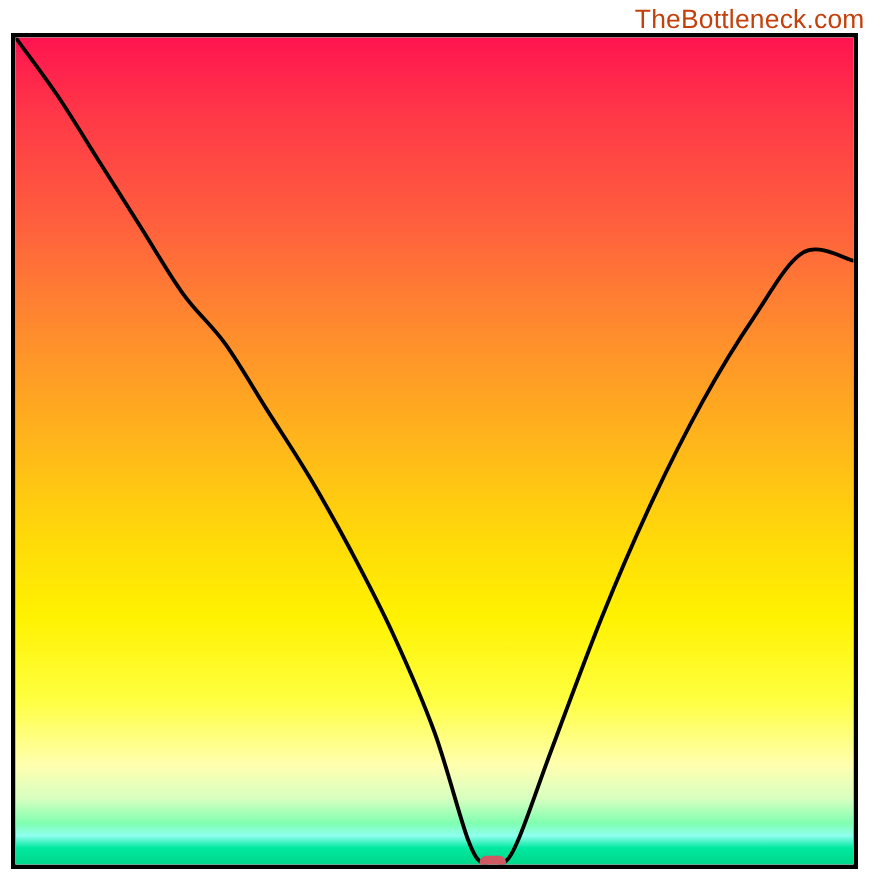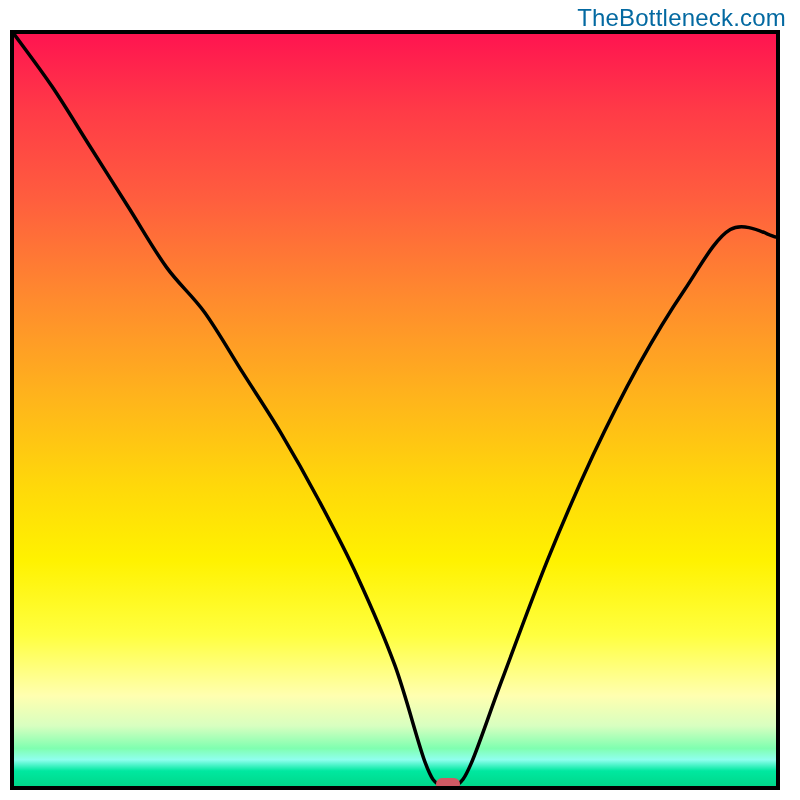--- a/index.html
+++ b/index.html
@@ -55,21 +55,21 @@
     width: 24px;
     height: 12px;
     background: #cf5a64;
     border-radius: 6px;
     transform: translate(-50%, -50%);
   }
   .attribution {
     position: absolute;
     top: 4px;
     right: 14px;
-    color: #0369a1;
+    color: #c2410c;
     font-size: 24px;
     letter-spacing: 0.2px;
     user-select: none;
   }
 </style>
 </head>
 <body>
 
 <div class="attribution">TheBottleneck.com</div>
 

